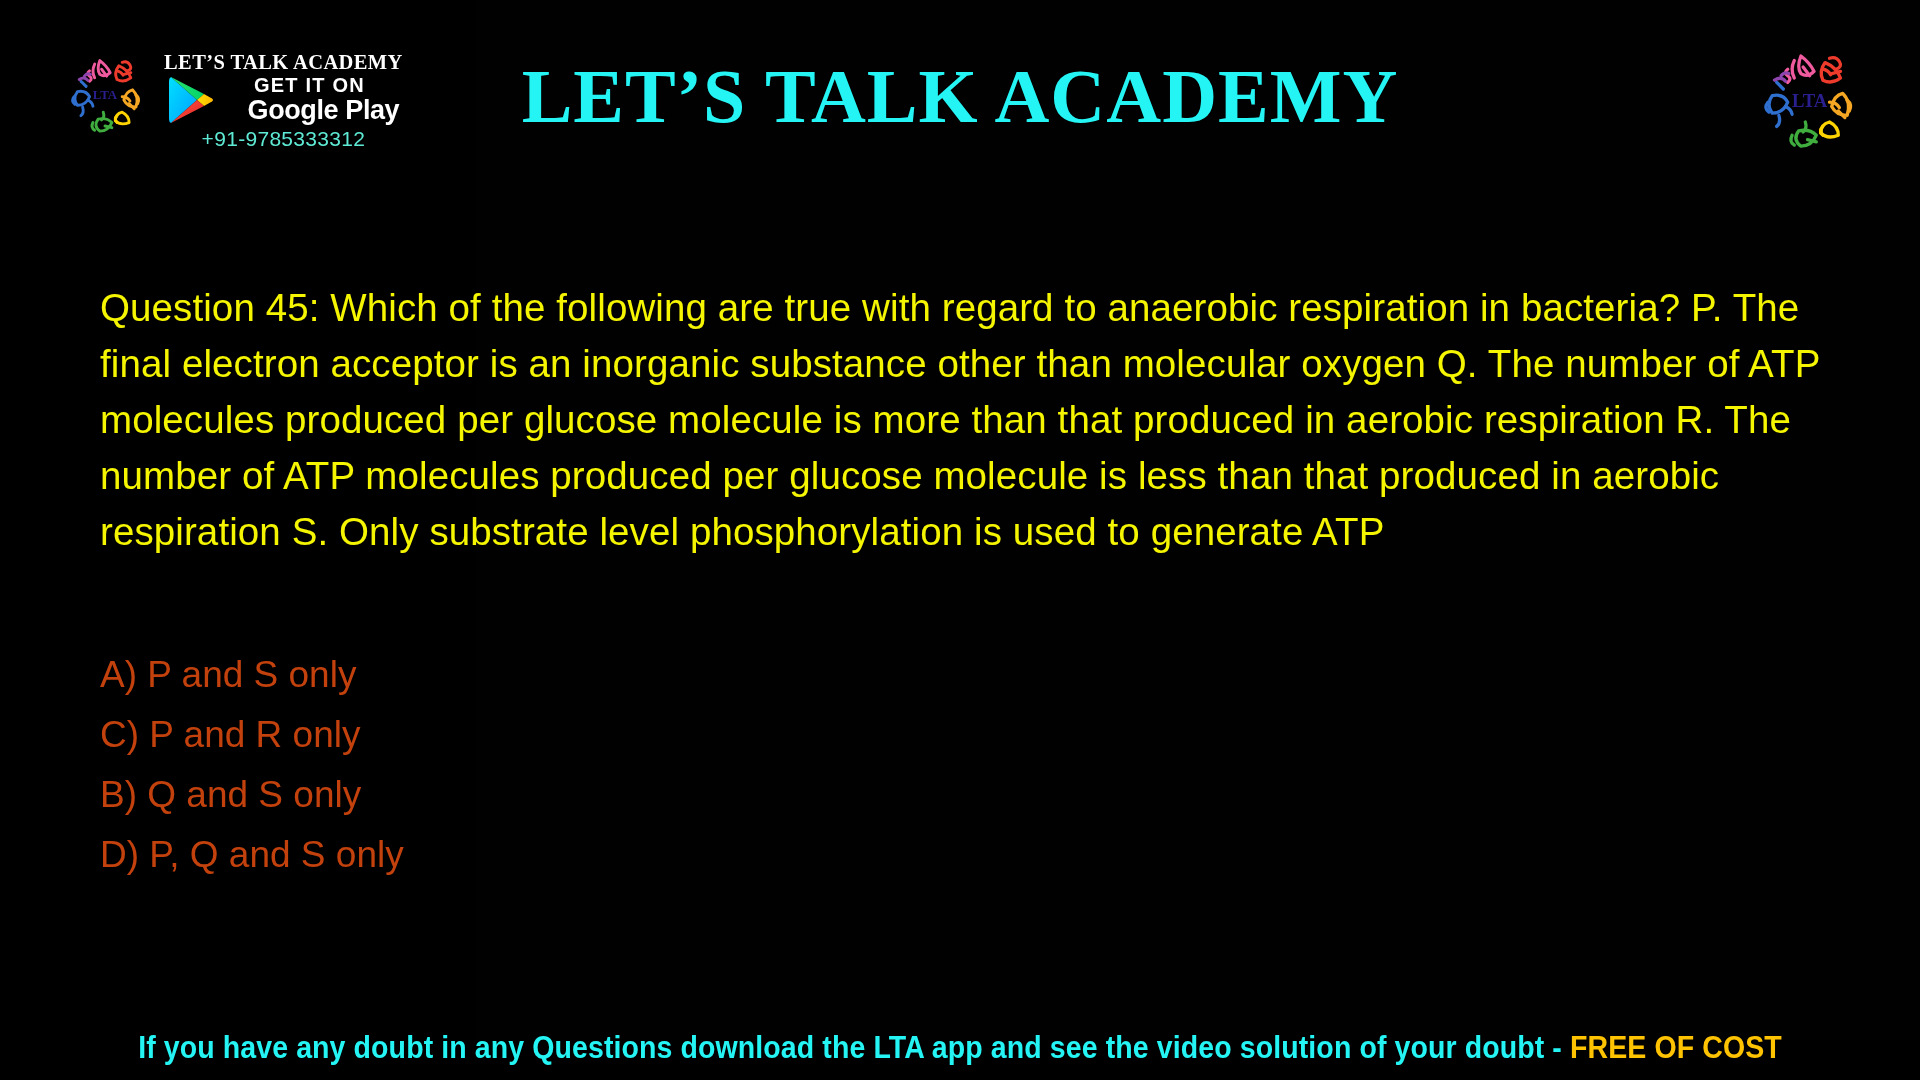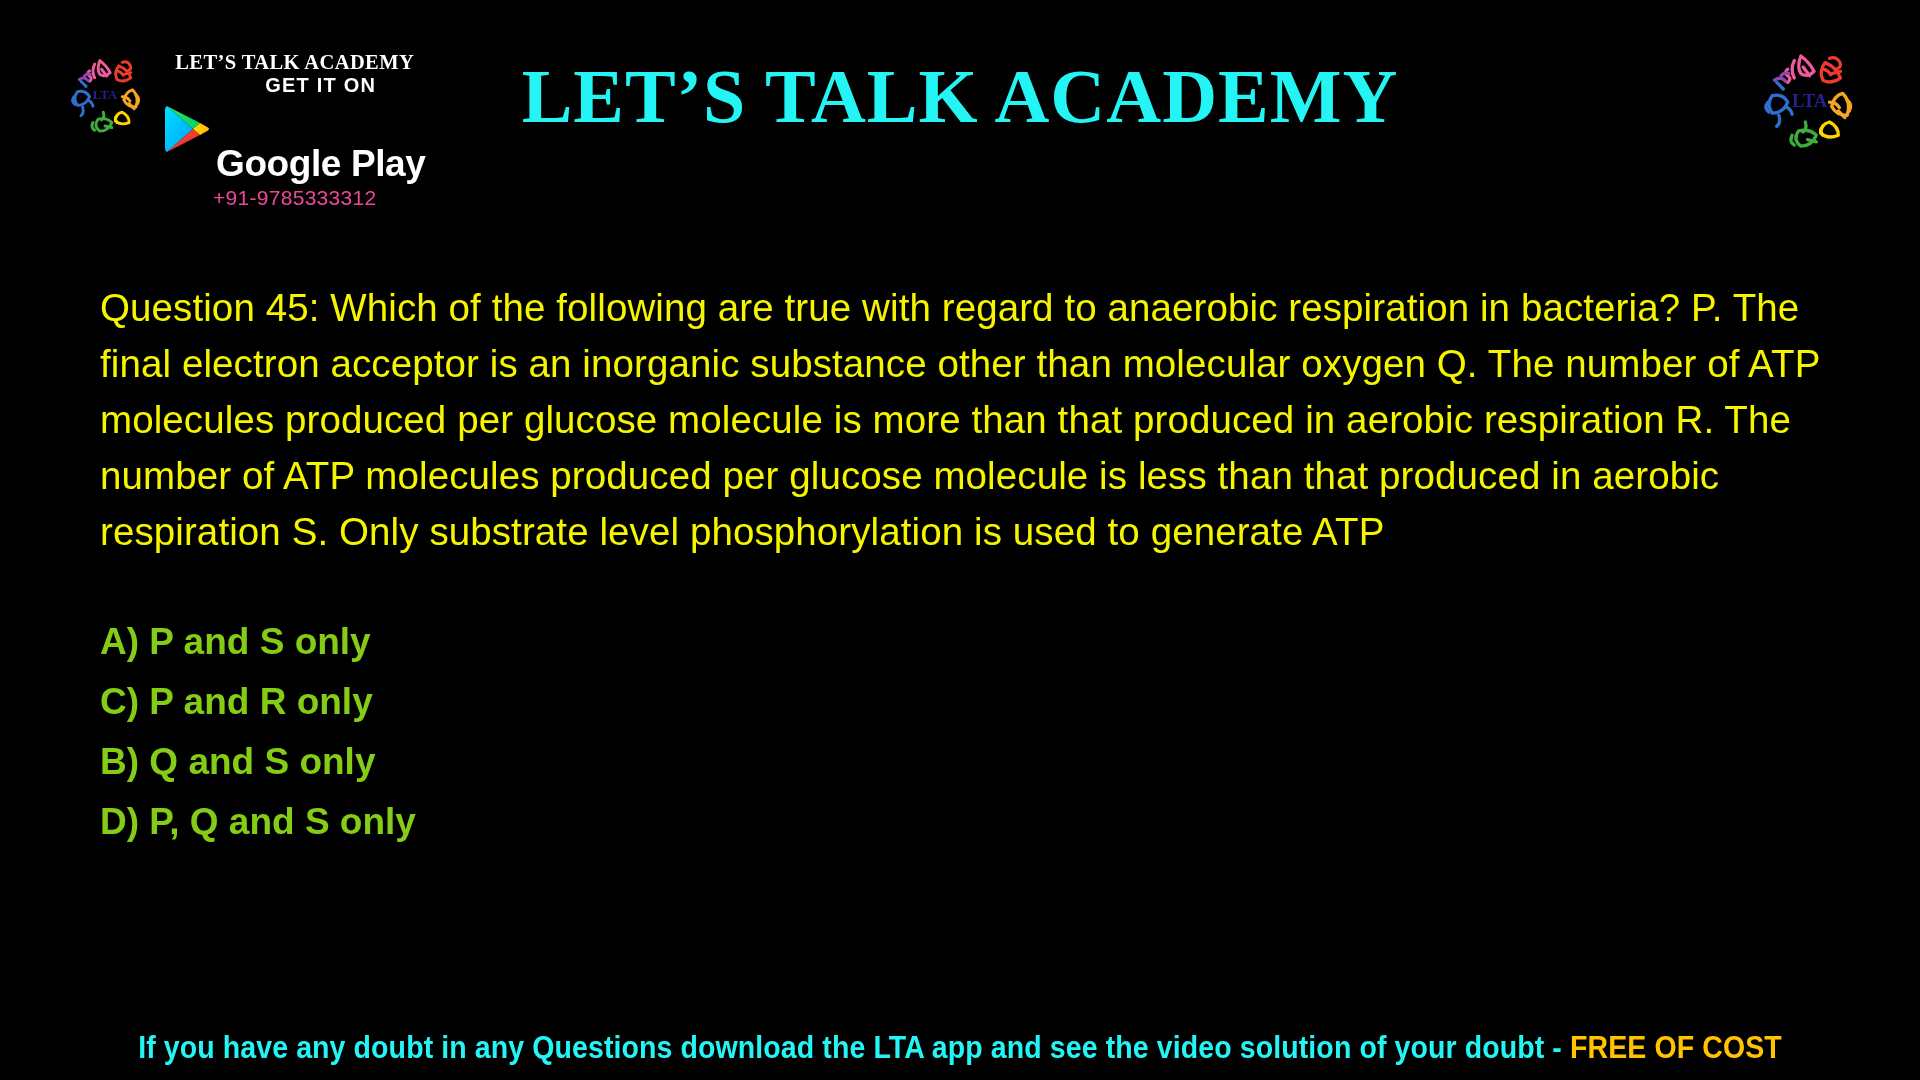--- a/index.html
+++ b/index.html
@@ -53,34 +53,35 @@
     font-size:20.5px;
     color:#ffffff;
     letter-spacing:0.4px;
     white-space:nowrap;
     margin-bottom:2px;
   }
   .playbadge-row {
     display:flex; align-items:center;
   }
   .play-tri { width:46px; height:50px; flex:0 0 46px; margin-right:6px; }
-  .playbadge-text { display:flex; flex-direction:column; align-items:center;gap:48px; }
+  .playbadge-text { display:flex; flex-direction:column; align-items:center; }
   .getiton {
     font-size:20px; font-weight:bold; color:#ffffff;
     letter-spacing:1.2px; line-height:1.05;
     white-space:nowrap;
   }
   .googleplay {
-    font-size:37px; font-weight:bold; color:#ffffff;
+    font-size:27px; font-weight:bold; color:#ffffff;
     letter-spacing:-0.4px; line-height:1.1;
     white-space:nowrap;
+    margin-left:28px;
   }
   .phone {
     margin-top:3px;
-    font-size:21px; color:#ec4899; font-weight:400;
+    font-size:21px; color:#5eead4; font-weight:400;
     letter-spacing:0.3px;
     white-space:nowrap;
   }
 
   
   .main-title {
     position:absolute;
     left:0; top:58px; width:1920px;
     text-align:center;
     font-family:"Liberation Serif", serif;
@@ -106,26 +107,26 @@
     color:#f5f500;
     font-size:38.5px;
     line-height:56px;
     font-weight:400;
     letter-spacing:0.1px;
     margin-top:32px;
   }
 
   .options {
     position:absolute;
-    left:100px; top:612px;
+    left:100px; top:645px;
     width:1200px;
-    color:#84cc16;
+    color:#c2410c;
     font-size:37px;
     line-height:60px;
-    font-weight:700;
+    font-weight:400;
   }
   .opt { white-space:nowrap; }
 
   
   .footer {
     position:absolute;
     left:0; bottom:14px; width:1920px;
     text-align:center;
     font-size:31px;
     font-weight:bold;

